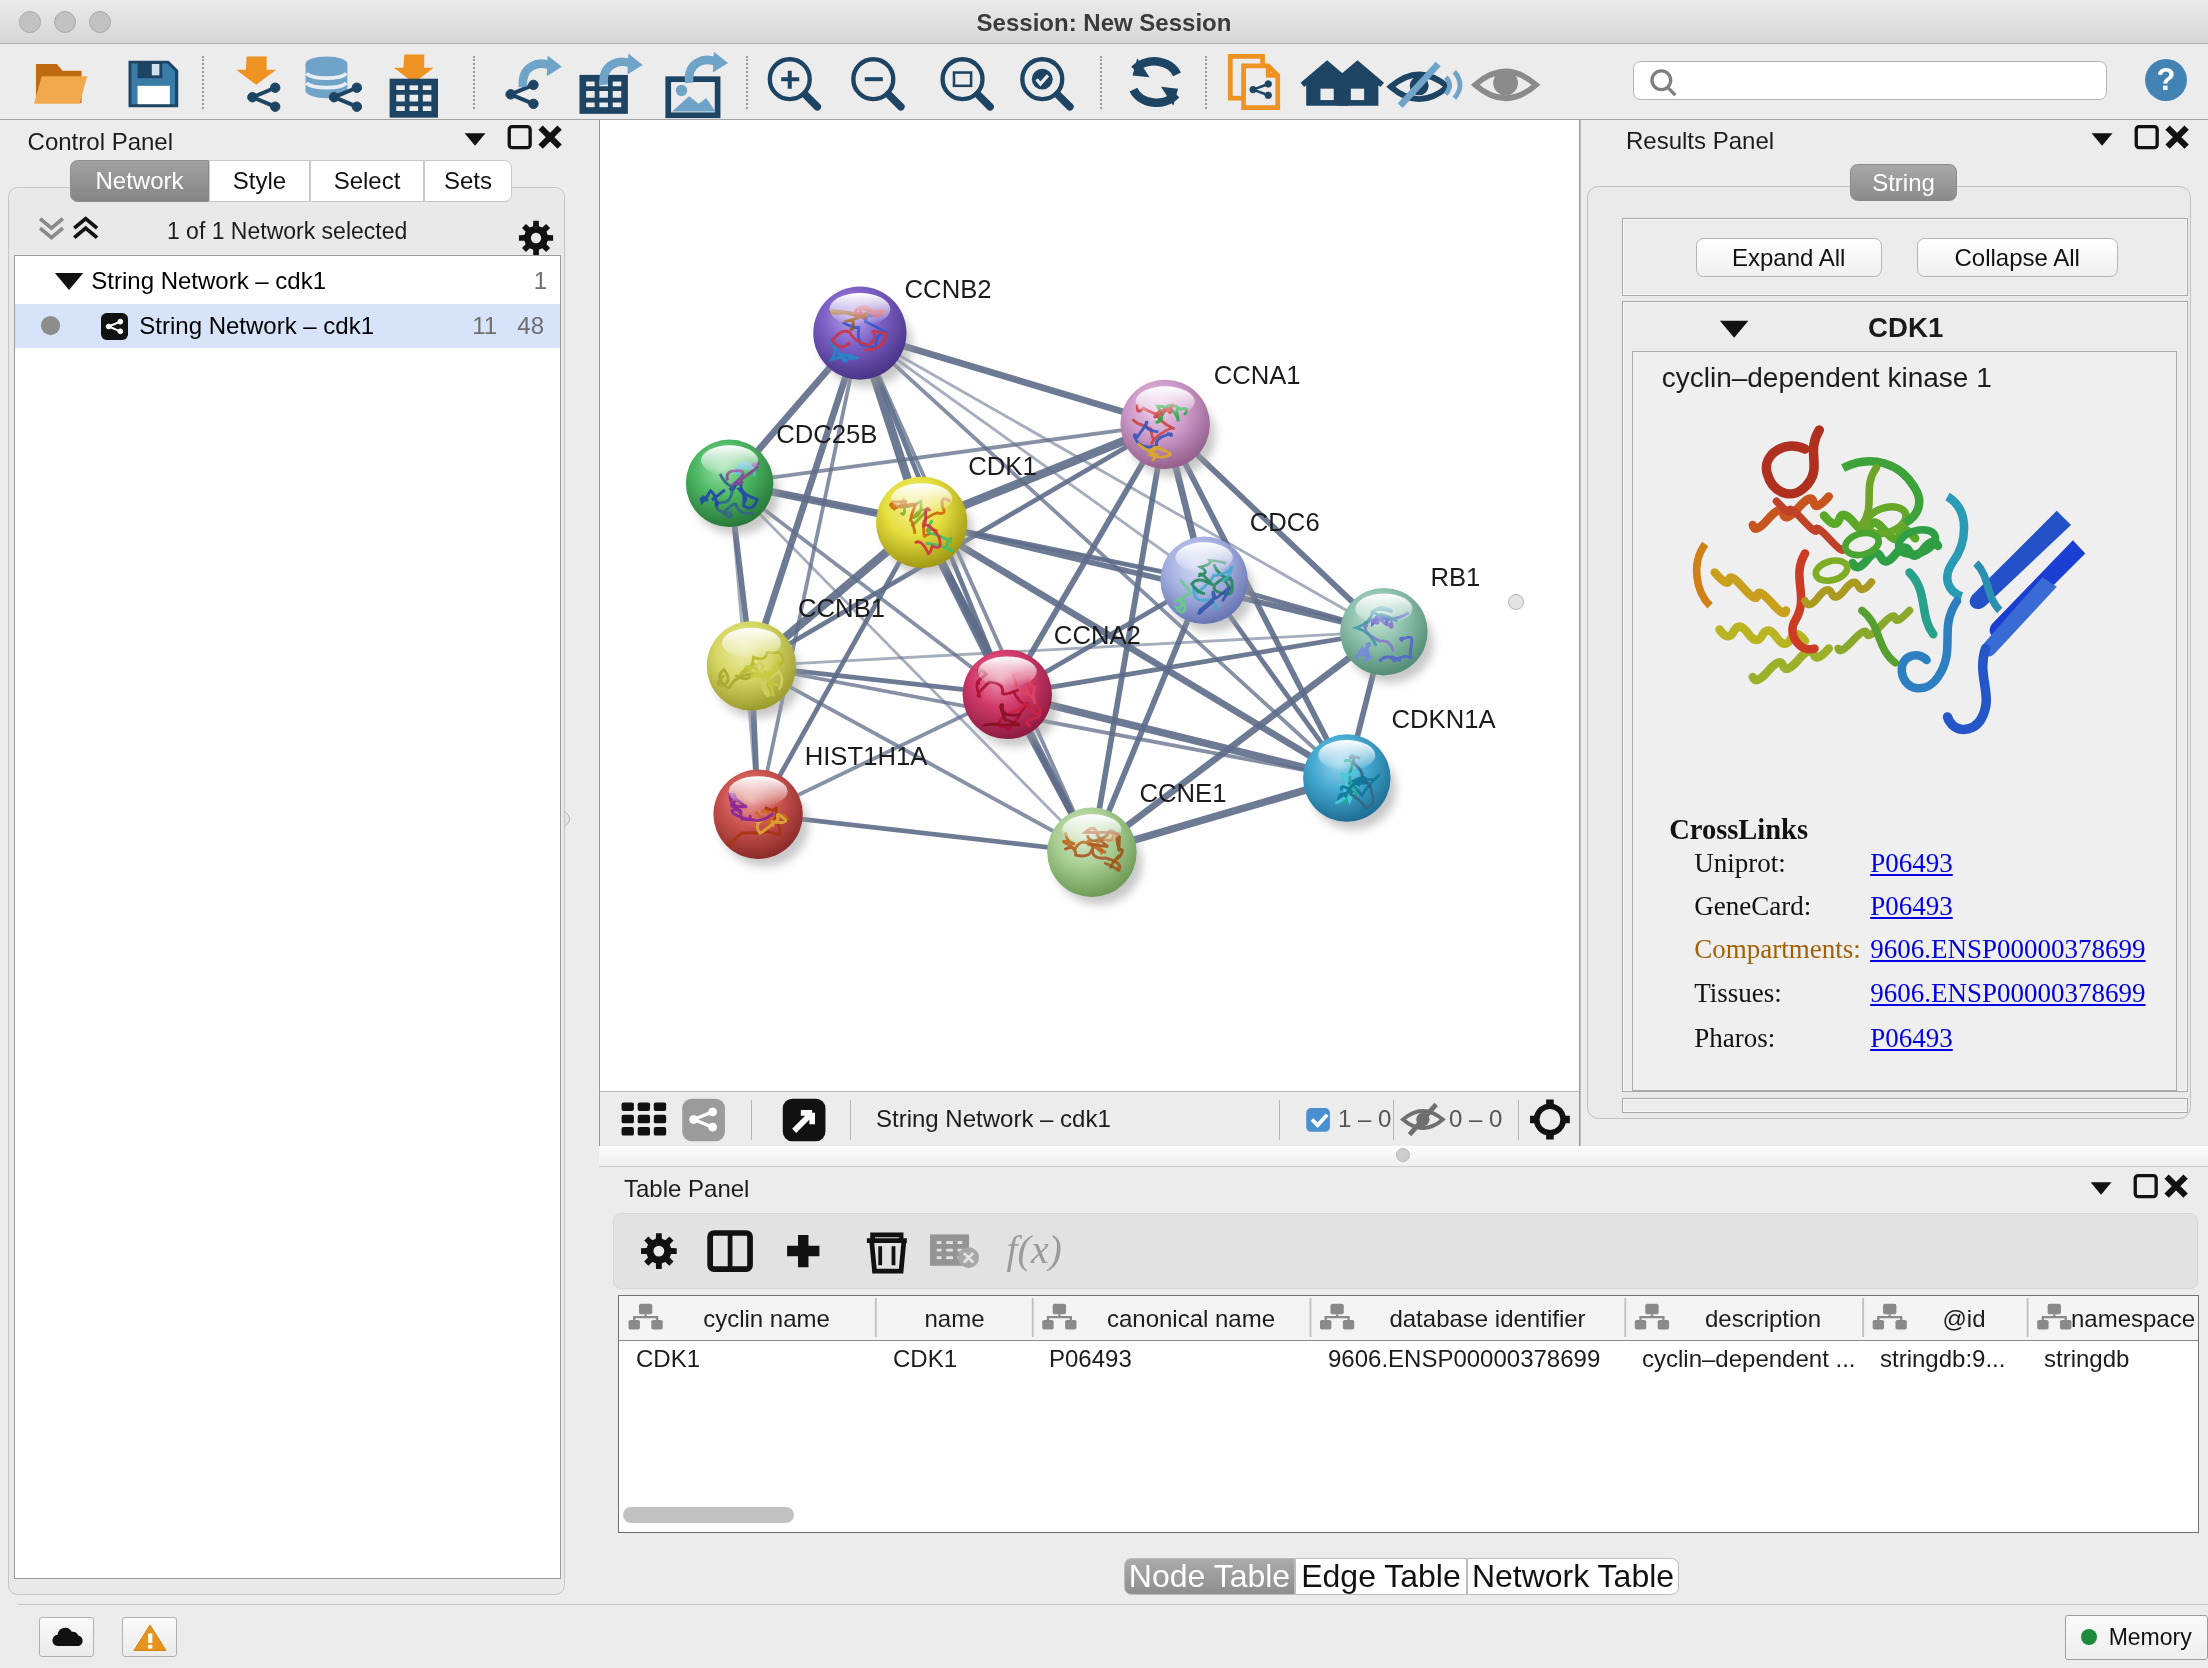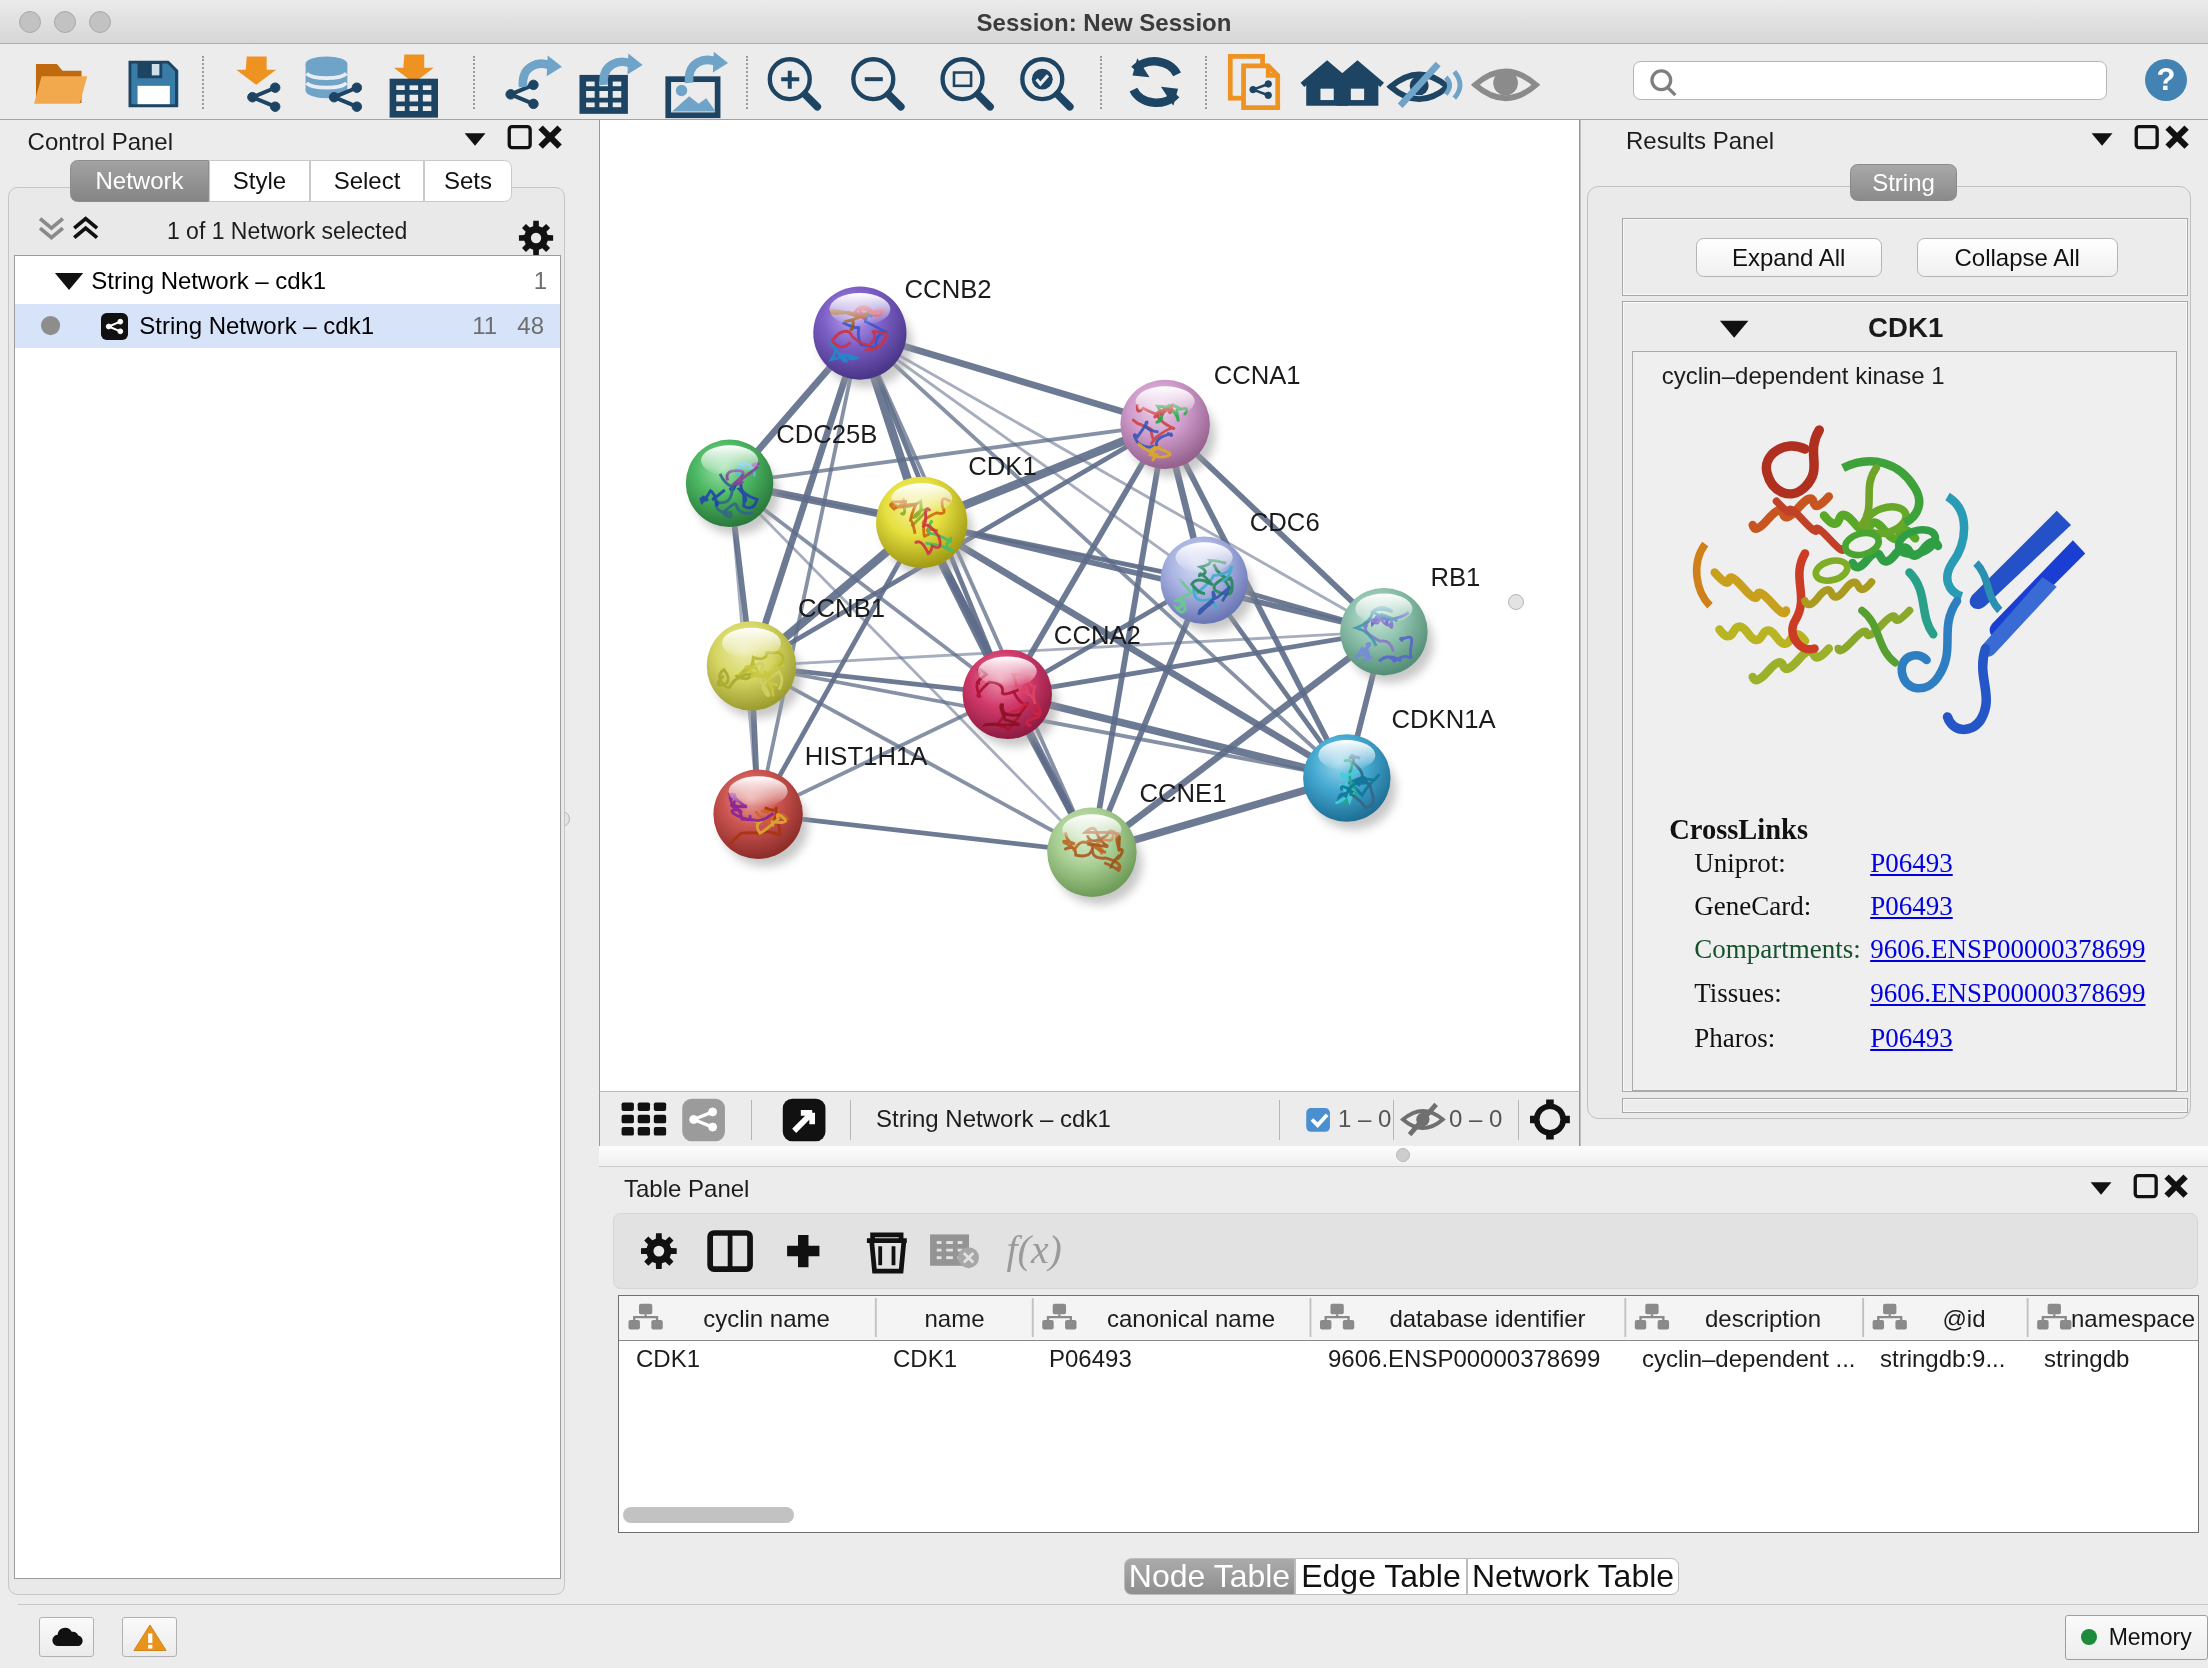--- a/index.html
+++ b/index.html
@@ -535,21 +535,21 @@
     <div id="rbox">
       <div class="sunk" style="left:34px;top:31px;width:566px;height:78px;"></div>
       <div class="btn" style="left:108px;top:51px;width:186px;height:39px;">Expand All</div>
       <div class="btn" style="left:329px;top:51px;width:201px;height:39px;">Collapse All</div>
       <div class="sunk" style="left:34px;top:114px;width:566px;height:791px;">
         <svg class="abs" style="left:95px;top:13.3px" width="38" height="28.5" viewBox="0 0 40 30">
           <path d="M2 6h30l-15 18z" fill="#111"></path>
         </svg>
         <div class="abs" style="left:0;top:9.5px;width:566px;text-align:center;font-size:27.6px;font-weight:bold;color:#1a1a1a;">CDK1</div>
         <div class="abs" style="left:9.5px;top:49px;width:545px;height:740px;background:#efefef;border:1px solid #ababab;overflow:hidden;">
-          <div class="abs" style="left:28.5px;top:9.5px;font-size:24px;color:#1c1c1c;">cyclin–dependent kinase 1</div>
+          <div class="abs" style="left:28.5px;top:9.5px;font-size:28px;color:#1c1c1c;">cyclin–dependent kinase 1</div>
           <div class="abs" style="left:28.5px;top:59px;"><svg width="438" height="342" viewBox="0 0 460 360">
               <path d="M165 20 C150 45 170 60 150 80 C135 95 115 85 110 65 C105 45 130 30 150 40" fill="none" stroke="#b03020" stroke-width="10" stroke-linecap="round"></path>
               <path d="M95 120 Q97 130 111 114 Q125 98 127 108 Q129 118 143 102 Q157 86 159 96 Q161 106 175 90" fill="none" stroke="#c85520" stroke-width="9" stroke-linecap="round"></path>
               <path d="M55 170 Q69 186 70 178 Q71 170 85 186 Q99 202 100 194 Q101 186 115 202 Q129 218 130 210" fill="none" stroke="#c8a01e" stroke-width="9" stroke-linecap="round"></path>
               <path d="M60 230 Q69 243 75 232 Q81 221 90 234 Q99 247 105 236 Q111 225 120 238 Q129 251 135 240 Q141 229 150 242" fill="none" stroke="#b8b422" stroke-width="9" stroke-linecap="round"></path>
               <path d="M95 280 Q98 289 111 274 Q124 259 127 268 Q130 277 143 262 Q156 247 159 256 Q162 265 175 250" fill="none" stroke="#9cb02a" stroke-width="9" stroke-linecap="round"></path>
               <path d="M45 140 C30 160 35 190 50 205" fill="none" stroke="#d08018" stroke-width="8"></path>
               <path d="M150 150 C135 175 155 195 140 220 C130 235 145 255 160 250" fill="none" stroke="#cc3b24" stroke-width="9" stroke-linecap="round"></path>
               <path d="M170 110 Q182 125 186 114 Q190 103 202 118 Q214 133 218 122 Q222 111 234 126 Q246 141 250 130 Q254 119 266 134" fill="none" stroke="#5aa828" stroke-width="9" stroke-linecap="round"></path>
               <path d="M200 160 Q205 170 215 157 Q225 144 230 154 Q235 164 245 151 Q255 138 260 148 Q265 158 275 145 Q285 132 290 142" fill="none" stroke="#2f9e44" stroke-width="9" stroke-linecap="round"></path>
@@ -570,21 +570,21 @@
               <path d="M225 60 C210 80 225 100 210 120" fill="none" stroke="#70a428" stroke-width="8" stroke-linecap="round"></path>
               <ellipse cx="210" cy="140" rx="18" ry="11" fill="none" stroke="#4aa432" stroke-width="7" transform="rotate(-15 210 140)"></ellipse>
               <ellipse cx="178" cy="168" rx="17" ry="10" fill="none" stroke="#7fae26" stroke-width="7" transform="rotate(-15 178 168)"></ellipse>
               <path d="M330 160 C345 175 340 195 355 210" fill="none" stroke="#2a8fb0" stroke-width="8"></path>
             </svg></div>
           <div class="abs" style="left:36px;top:462px;font-family:'Liberation Serif',serif;font-size:28.5px;font-weight:bold;color:#111;">CrossLinks</div>
           <div class="abs" style="left:61px;top:496px;font-family:'Liberation Serif',serif;font-size:27px;color:#111;">Uniprot:</div>
           <div class="abs" style="left:237px;top:496px;font-family:'Liberation Serif',serif;font-size:27px;color:#0000e0;text-decoration:underline;">P06493</div>
           <div class="abs" style="left:61px;top:539px;font-family:'Liberation Serif',serif;font-size:27px;color:#111;">GeneCard:</div>
           <div class="abs" style="left:237px;top:539px;font-family:'Liberation Serif',serif;font-size:27px;color:#0000e0;text-decoration:underline;">P06493</div>
-          <div class="abs" style="left:61px;top:582px;font-family:'Liberation Serif',serif;font-size:27px;color:#14532d;">Compartments:</div>
+          <div class="abs" style="left:61px;top:582px;font-family:'Liberation Serif',serif;font-size:27px;color:#a16207;">Compartments:</div>
           <div class="abs" style="left:237px;top:582px;font-family:'Liberation Serif',serif;font-size:27px;color:#0000e0;text-decoration:underline;">9606.ENSP00000378699</div>
           <div class="abs" style="left:61px;top:626px;font-family:'Liberation Serif',serif;font-size:27px;color:#111;">Tissues:</div>
           <div class="abs" style="left:237px;top:626px;font-family:'Liberation Serif',serif;font-size:27px;color:#0000e0;text-decoration:underline;">9606.ENSP00000378699</div>
           <div class="abs" style="left:61px;top:671px;font-family:'Liberation Serif',serif;font-size:27px;color:#111;">Pharos:</div>
           <div class="abs" style="left:237px;top:671px;font-family:'Liberation Serif',serif;font-size:27px;color:#0000e0;text-decoration:underline;">P06493</div>
         </div>
       </div>
       <div class="sunk" style="left:34px;top:911px;width:566px;height:15px;"></div>
     </div>
   </div>

